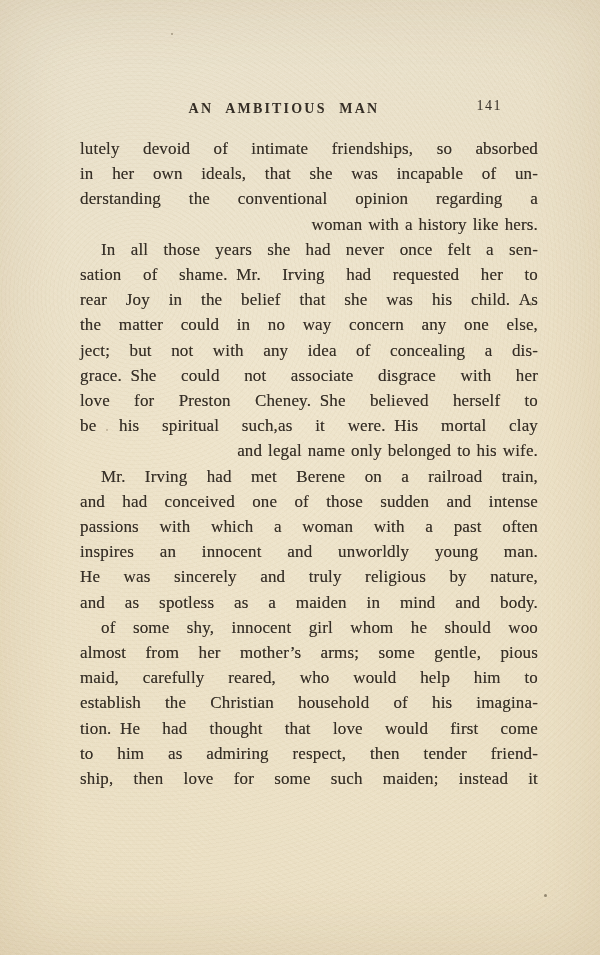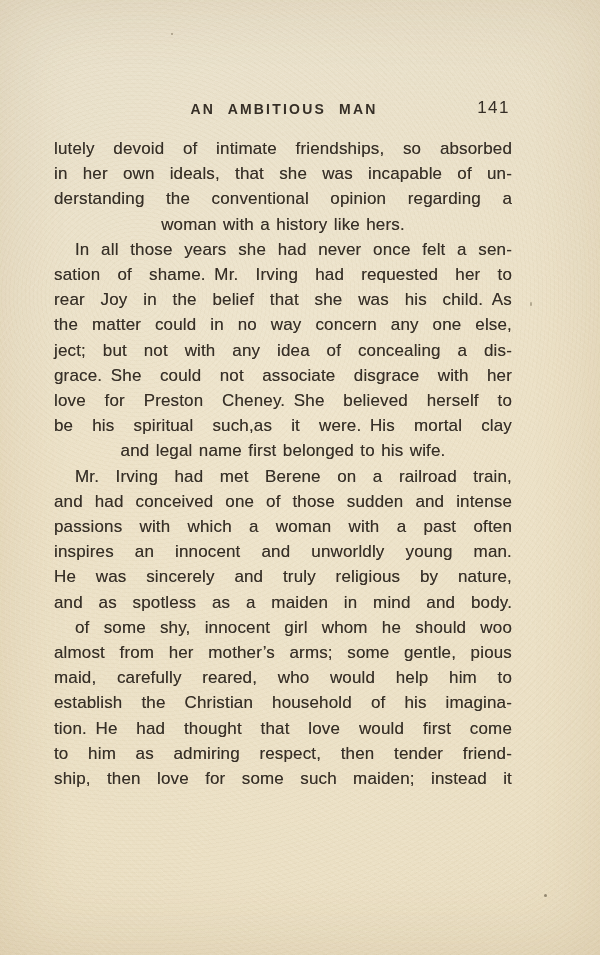--- a/index.html
+++ b/index.html
@@ -9,21 +9,21 @@
   }
   .page {
     position: relative;
     width: 600px;
     height: 955px;
     overflow: hidden;
     background:
       radial-gradient(ellipse 130% 90% at 48% 42%, rgba(255,252,240,0.25) 0%, rgba(255,250,230,0.0) 55%, rgba(150,115,55,0.10) 100%),
       linear-gradient(168deg, #e8e0cb 0%, #eadec2 45%, #ece1c6 100%);
     box-shadow: inset 0 0 70px rgba(140,108,55,0.14);
-    font-family: Liberation Sans, sans-serif;
+    font-family: Liberation Serif, serif;
     color: var(--ink, #362f27);
   }
   
   .page::before {
     content: "";
     position: absolute;
     inset: 0;
     background-image:
       repeating-radial-gradient(circle at 23% 31%, rgba(150,128,86,0.040) 0 1px, rgba(0,0,0,0) 1px 4px),
       repeating-radial-gradient(circle at 71% 64%, rgba(255,255,250,0.050) 0 1px, rgba(0,0,0,0) 1px 5px),
@@ -47,38 +47,38 @@
     font-size: 14px;
     font-weight: bold;
     letter-spacing: 2.2px;
     word-spacing: 7px;
     white-space: nowrap;
     color: #352e26;
   }
   .running-head .folio {
     position: absolute;
     top: 0;
-    right: 19px;
-    font-size: 17px;
+    right: 27px;
+    font-size: 14px;
     letter-spacing: 1.5px;
     color: #352e26;
   }
   .text-block {
     position: absolute;
     top: 136px;
-    left: 54px;
+    left: 80px;
     width: 458px;
     font-size: 17px;
     line-height: 25.2px;
     letter-spacing: 0.15px;
     word-spacing: 1.5px;
     text-shadow: 0 0 0.5px rgba(54,47,39,0.55);
   }
   .para { margin: 0; }
-  .line { text-align: center; }
+  .line { text-align: right; }
   .line.j {
     text-align: justify;
     text-align-last: justify;
   }
   .para.indent .line:first-child { padding-left: 21px; }
   .speck {
     position: absolute;
     border-radius: 50%;
     pointer-events: none;
   }
@@ -105,21 +105,21 @@
       </div>
       <div class="para indent">
         <div class="line j">In all those years she had never once felt a sen-</div>
         <div class="line j">sation of shame. Mr. Irving had requested her to</div>
         <div class="line j">rear Joy in the belief that she was his child. As</div>
         <div class="line j">the matter could in no way concern any one else,</div>
         <div class="line j">ject; but not with any idea of concealing a dis-</div>
         <div class="line j">grace. She could not associate disgrace with her</div>
         <div class="line j">love for Preston Cheney. She believed herself to</div>
         <div class="line j">be his spiritual such,as it were. His mortal clay</div>
-        <div class="line">and legal name first belonged to his wife.</div>
+        <div class="line">and legal name only belonged to his wife.</div>
       </div>
       <div class="para indent">
         <div class="line j">Mr. Irving had met Berene on a railroad train,</div>
         <div class="line j">and had conceived one of those sudden and intense</div>
         <div class="line j">passions with which a woman with a past often</div>
         <div class="line j">inspires an innocent and unworldly young man.</div>
         <div class="line j">He was sincerely and truly religious by nature,</div>
         <div class="line j">and as spotless as a maiden in mind and body.</div>
       </div>
       <div class="para indent">

